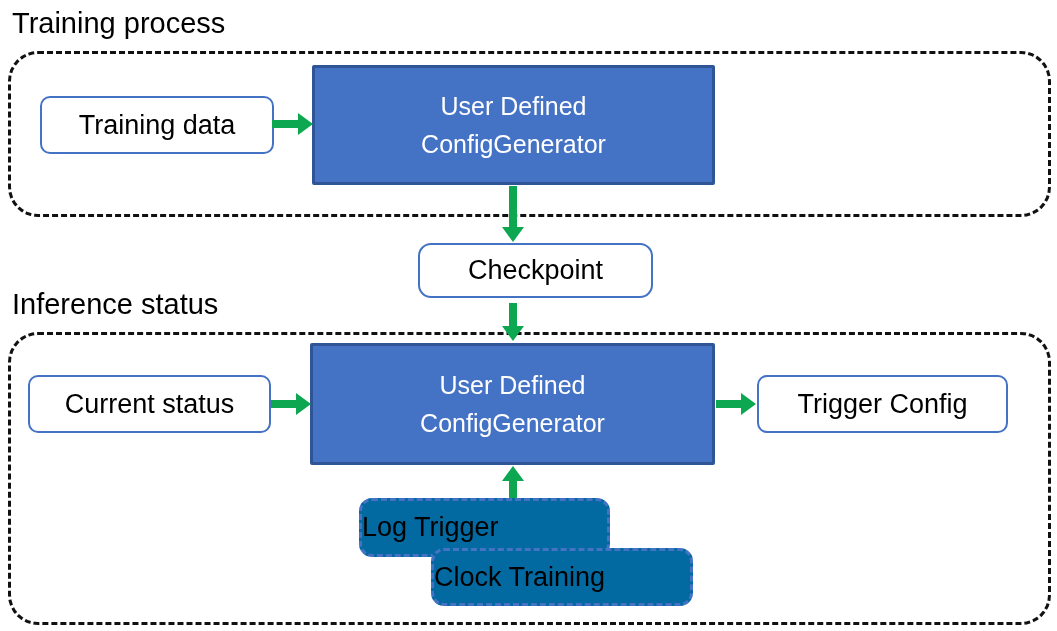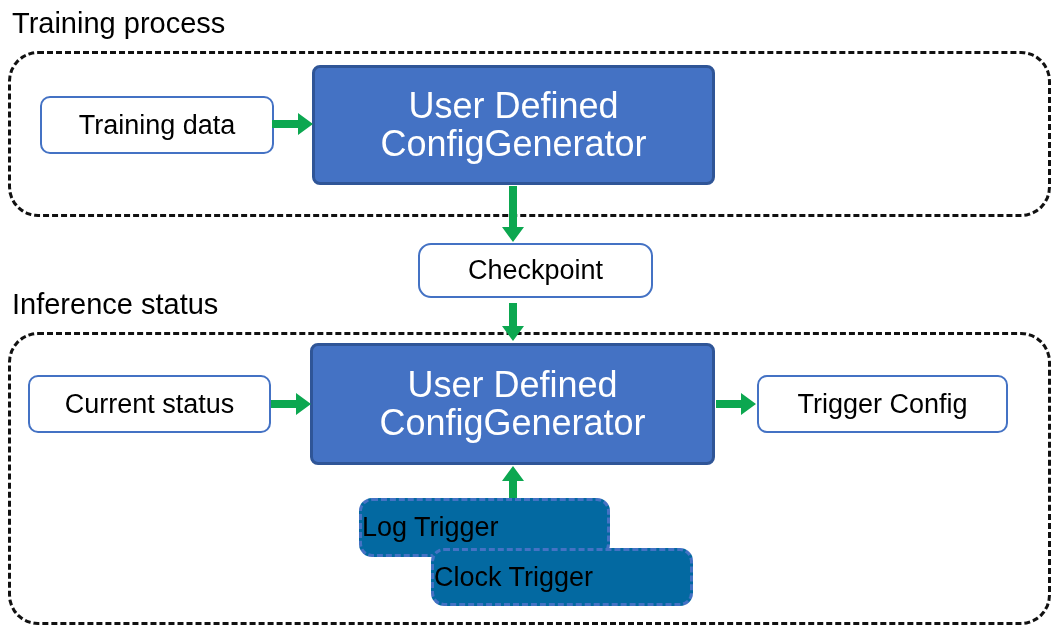--- a/index.html
+++ b/index.html
@@ -39,23 +39,23 @@
     box-sizing:border-box;
   }
   .training-data{left:40px;top:96px;width:234px;height:58px;align-items:center;}
   .checkpoint{left:418px;top:243px;width:235px;height:55px;border-radius:13px;}
   .current-status{left:28px;top:375px;width:243px;height:58px;}
   .output-config{left:757px;top:375px;width:251px;height:58px;}
   .blue-box{
     position:absolute;
     background:var(--generator-fill,#4472C4);
     border:3px solid var(--generator-border,#2F5597);
-    border-radius:8px;
+    border-radius:2px;
     display:flex;flex-direction:column;align-items:center;justify-content:center;
-    color:#fff;font-size:36px;line-height:38px;text-align:center;
+    color:#fff;font-size:25px;line-height:38px;text-align:center;
     z-index:3;
     box-sizing:border-box;
   }
   .gen1{left:312px;top:65px;width:403px;height:120px;}
   .gen2{left:310px;top:343px;width:405px;height:122px;}
   .trigger-box{
     position:absolute;
     background:#0369a1;
     border:3px dashed var(--accent-blue,#4472C4);
     border-radius:13px;
@@ -108,21 +108,21 @@
 
   <div class="white-box output-config">
     <span>Trigger Config</span>
   </div>
 
   <div class="trigger-box log-trigger">
     <span>Log Trigger</span>
   </div>
 
   <div class="trigger-box clock-trigger">
-    <span>Clock Trigger</span>
+    <span>Clock Training</span>
   </div>
 
   <svg class="arrow-layer" width="1057" height="631" viewBox="0 0 1057 631">
     <polygon points="272,120 298,120 298,113 313,124 298,135 298,128 272,128"></polygon>
     <polygon points="509,186 517,186 517,227 524,227 513,242 502,227 509,227"></polygon>
     <polygon points="509,303 517,303 517,326 524,326 513,341 502,326 509,326"></polygon>
     <polygon points="271,400 296,400 296,393 311,404 296,415 296,408 271,408"></polygon>
     <polygon points="716,400 741,400 741,393 756,404 741,415 741,408 716,408"></polygon>
     <polygon points="509,498 517,498 517,481 524,481 513,466 502,481 509,481"></polygon>
   </svg>

